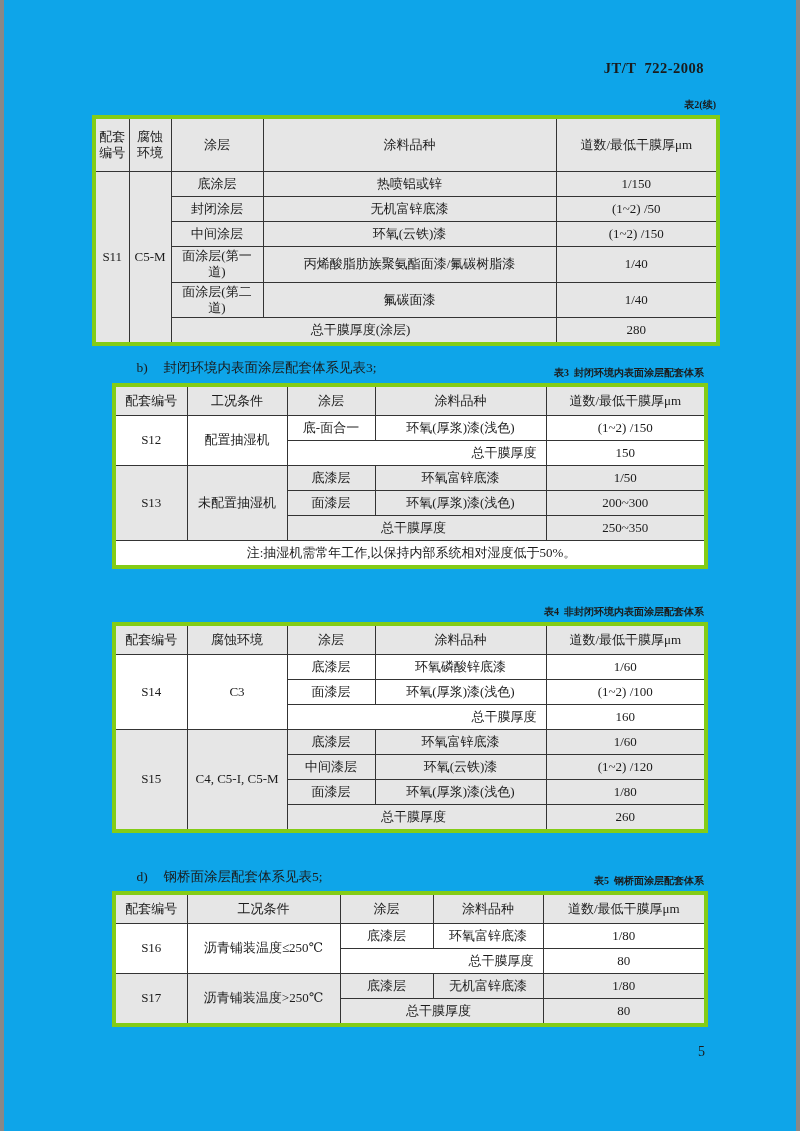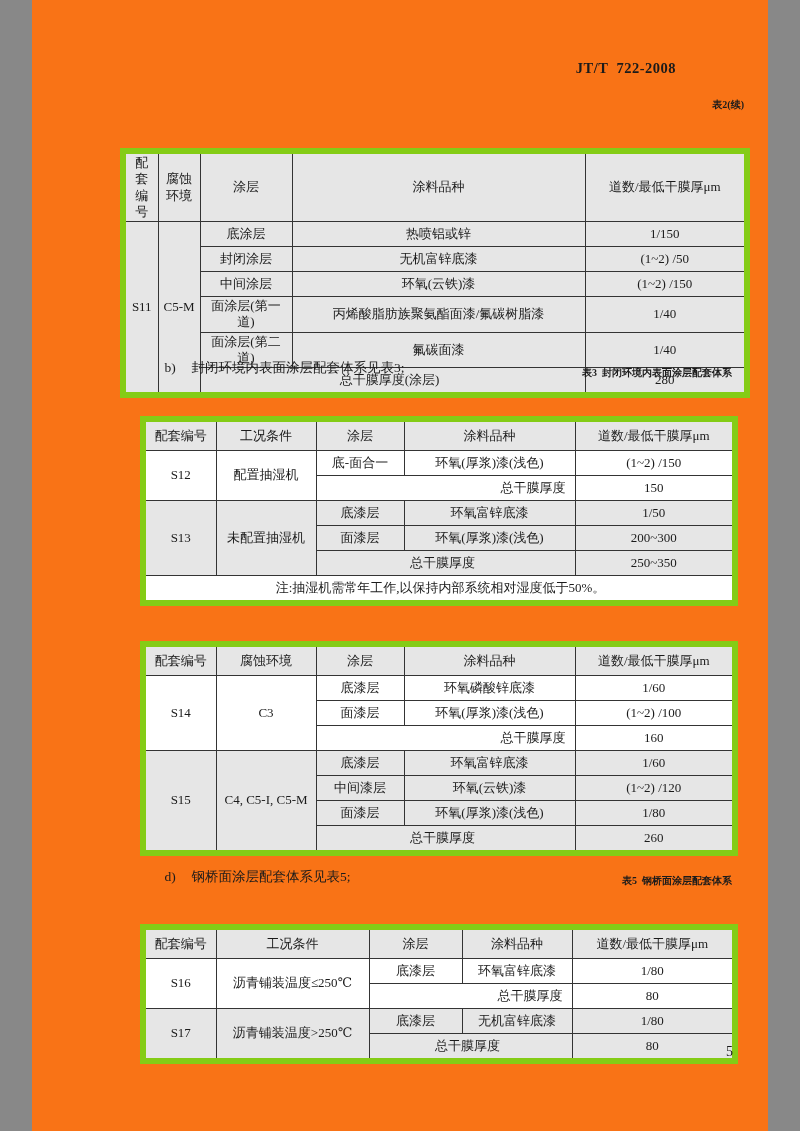--- a/index.html
+++ b/index.html
@@ -1,21 +1,21 @@
 <!DOCTYPE html>
 <html><head>
 <meta charset="utf-8">
 <style>
   html,body{margin:0;padding:0;background:#888;}
-  .page{position:relative;width:736px;height:1131px;background:#f97316;margin:0 auto;
+  .page{position:relative;width:792px;height:1131px;background:#0ea5e9;margin:0 auto;
         font-family:"Liberation Serif","DejaVu Serif",serif;color:#1b1b1b;overflow:hidden;}
   .doc-code{position:absolute;top:60px;right:92px;font-size:14.5px;font-weight:bold;
             letter-spacing:.5px;white-space:pre;}
   .cap{text-align:right;font-weight:bold;font-size:10px;margin:0 0 3px 0;white-space:pre;}
-  table{border-collapse:collapse;table-layout:fixed;border:6px solid #84cc16;margin-top:36px;}
+  table{border-collapse:collapse;table-layout:fixed;border:4px solid #84cc16;}
   th,td{border:1px solid #343434;text-align:center;vertical-align:middle;
         font-size:13px;font-weight:normal;padding:1px 3px;line-height:1.25;
         overflow:hidden;word-break:break-all;}
   .g td{background:#e6e6e6;text-align:center;}
   .w td{background:#ffffff;}
   thead th{background:#e6e6e6;}
   .tbl2{width:624px;}
   .tbl2 thead th{height:50px;}
   .tbl2 tbody td{height:22px;}
   .tbl3,.tbl4,.tbl5{width:592px;}
@@ -144,20 +144,21 @@
         </tr>
         <tr class="w">
           <td colspan="5" class="note-cell">注:抽湿机需常年工作,以保持内部系统相对湿度低于50%。</td>
         </tr>
       </tbody>
     </table>
   </div>
 
 
   <div class="wrap" style="top:605px;left:108px;width:592px;">
+    <div class="cap">表4  非封闭环境内表面涂层配套体系</div>
     <table class="tbl4">
       <colgroup>
           <col style="width:73px">
           <col style="width:100px">
           <col style="width:88px">
           <col style="width:171px">
           <col style="width:160px">
         </colgroup>
       <thead>
         <tr>

